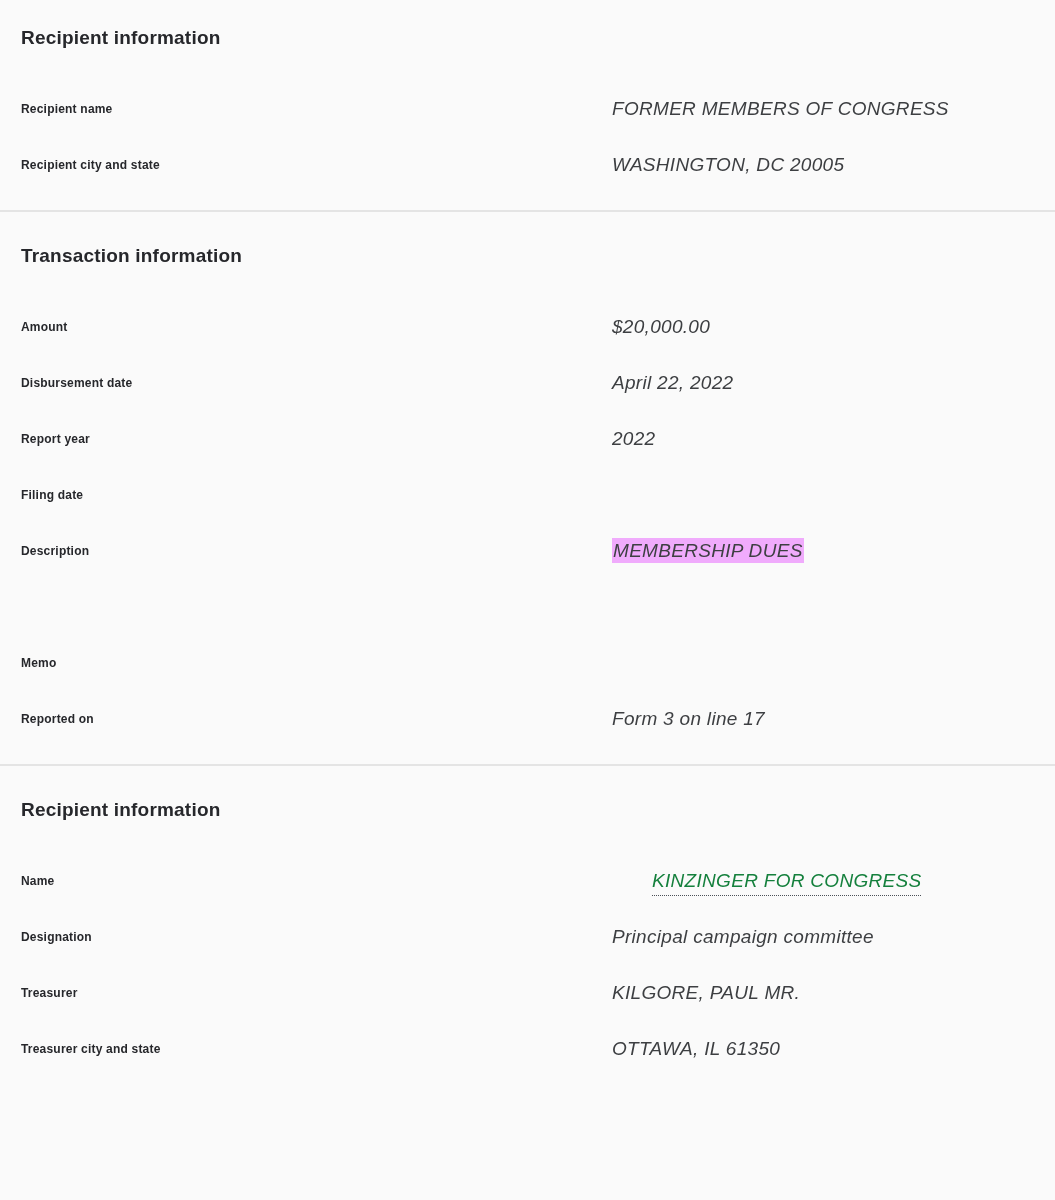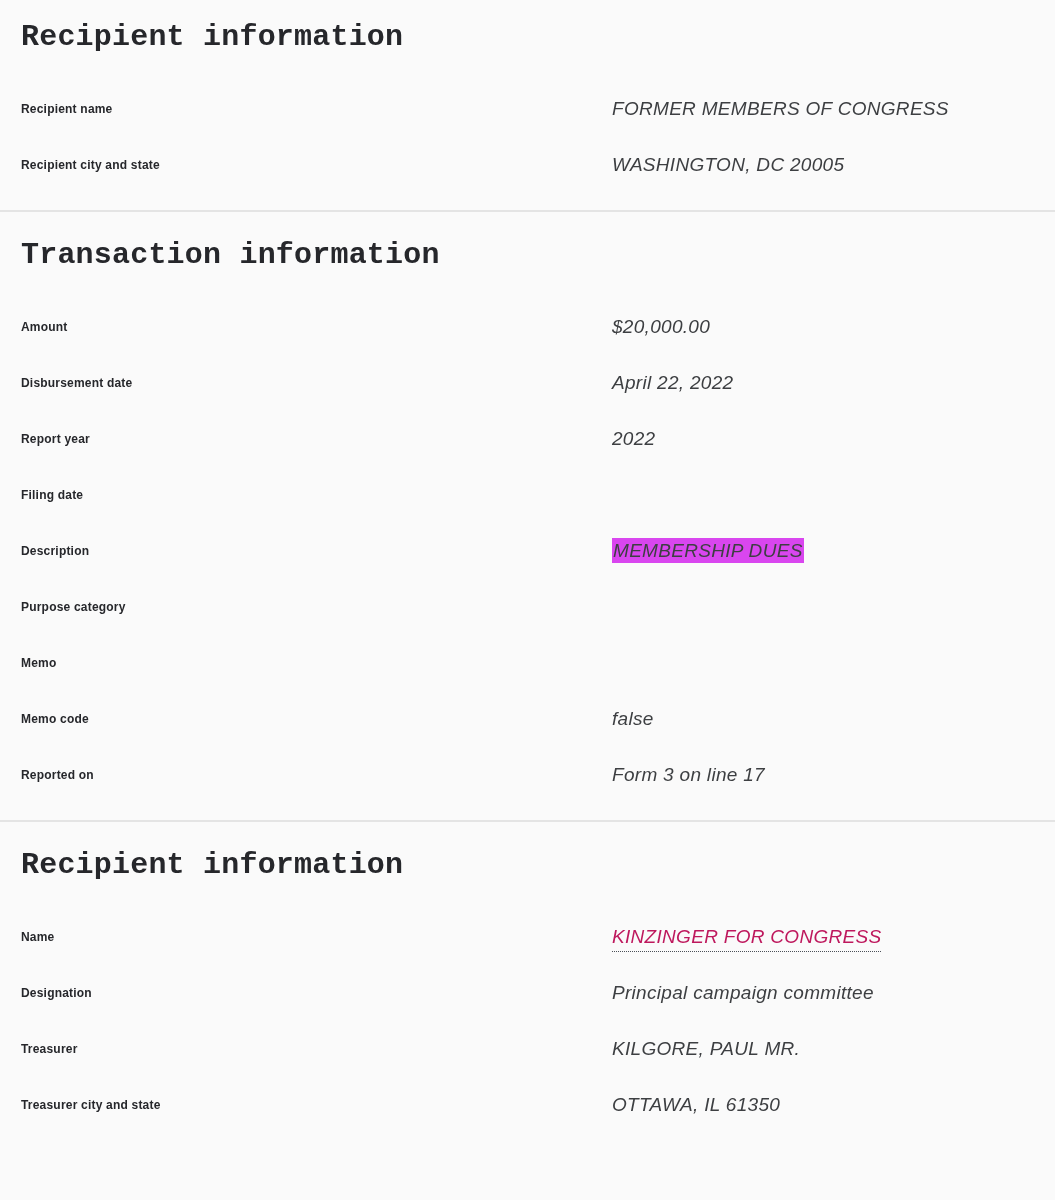--- a/index.html
+++ b/index.html
@@ -15,27 +15,26 @@
     overflow: hidden;
   }
   .section {
     padding: 22px 28px 17px 21px;
   }
   .section + .section {
     border-top: 2px solid #e4e4e4;
     padding-top: 28px;
   }
   .section-title {
-    font-size: 30px;
+    font-size: 19px;
     font-weight: bold;
     color: #26272b;
     letter-spacing: 0.2px;
     line-height: 31px;
     margin: 0 0 28px 0;
-    font-family: Liberation Mono, monospace;
   }
   .row {
     display: grid;
     grid-template-columns: 591px 1fr;
     align-items: center;
     padding: 14px 0;
     min-height: 28px;
   }
   .label {
     font-size: 12px;
@@ -46,29 +45,30 @@
   }
   .value {
     font-size: 19px;
     font-weight: normal;
     color: #3d3f42;
     letter-spacing: 0.3px;
     line-height: 28px;
     font-style: italic;
   }
   .value .highlight {
-    background: #d946ef;
+    background: #f0abfc;
     padding: 2px 1px;
   }
   .value a.committee-link {
-    color: #be185d;
+    color: #15803d;
     text-decoration: none;
     border-bottom: 1px dotted #4b5057;
     padding-bottom: 4px;
     cursor: pointer;
+    margin-left: 40px;
   }
 </style>
 </head>
 <body>
 
 <main>
 
   <section class="section">
     <h2 class="section-title">Recipient information</h2>
 
@@ -105,32 +105,27 @@
       <div class="label">Filing date</div>
       <div class="value"></div>
     </div>
 
     <div class="row">
       <div class="label">Description</div>
       <div class="value"><span class="highlight">MEMBERSHIP DUES</span></div>
     </div>
 
     <div class="row">
-      <div class="label">Purpose category</div>
     </div>
 
     <div class="row">
       <div class="label">Memo</div>
       <div class="value"></div>
     </div>
 
-    <div class="row">
-      <div class="label">Memo code</div>
-      <div class="value">false</div>
-    </div>
 
     <div class="row">
       <div class="label">Reported on</div>
       <div class="value">Form 3 on line 17</div>
     </div>
   </section>
 
   <section class="section">
     <h2 class="section-title">Recipient information</h2>
 

